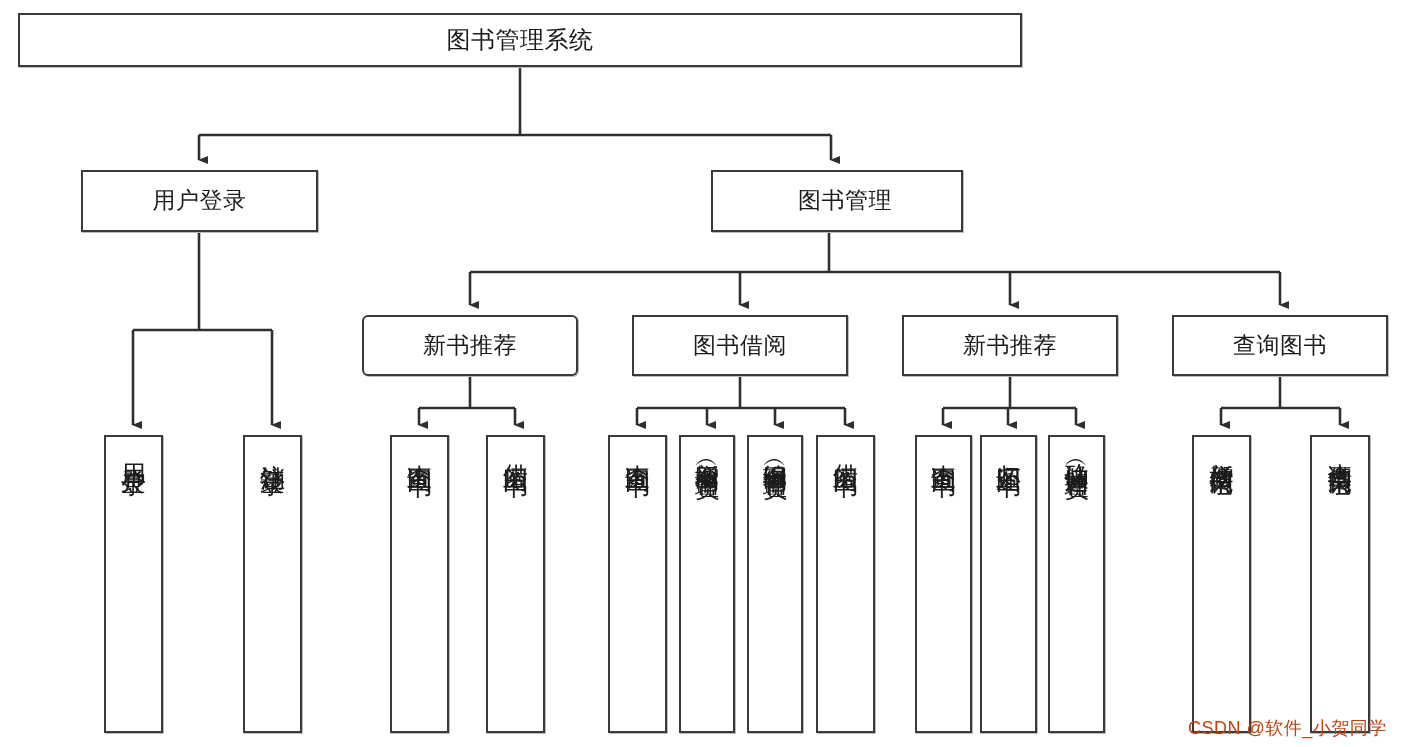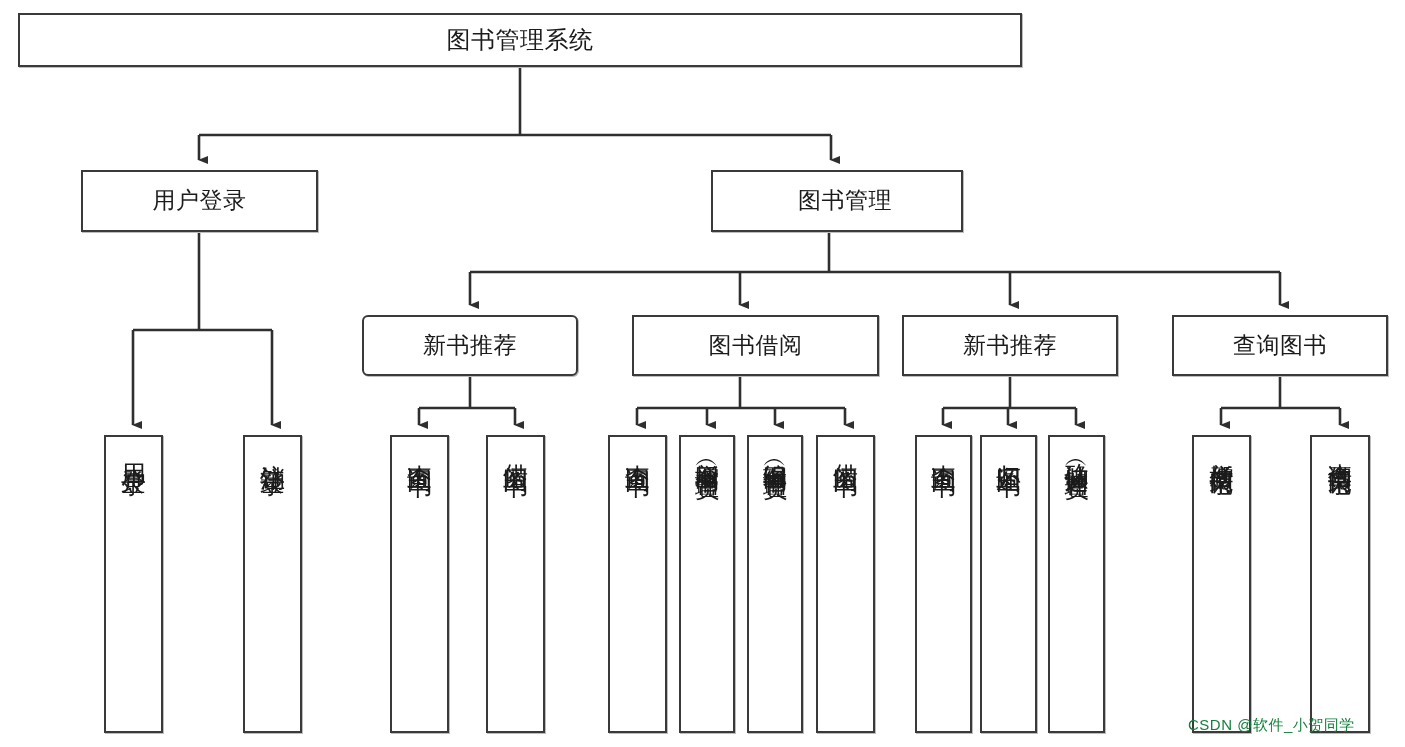--- a/index.html
+++ b/index.html
@@ -63,22 +63,22 @@
     white-space: nowrap;
   }
   .node.vertical.tall .label {
     font-size: 24px;
     letter-spacing: 2px;
   }
   .watermark {
     position: absolute;
     left: 1188px;
     top: 716px;
-    font-size: 15px;
-    color: #15803d;
+    font-size: 18px;
+    color: #c2410c;
     letter-spacing: 0.5px;
     white-space: nowrap;
     z-index: 3;
     font-family: "Liberation Sans", "DejaVu Sans", sans-serif;
   }
 </style>
 </head>
 <body>
 
 <div id="diagram-root">
@@ -152,21 +152,21 @@
   <div class="node horizontal" style="left:81px; top:170px; width:237px; height:62px;">
     <span class="label">用户登录</span>
   </div>
   <div class="node horizontal" style="left:711px; top:170px; width:252px; height:62px;padding-left:16px;">
     <span class="label">图书管理</span>
   </div>
 
   <div class="node horizontal" style="left:362px; top:315px; width:216px; height:61px;border-radius:6px;">
     <span class="label">新书推荐</span>
   </div>
-  <div class="node horizontal" style="left:632px; top:315px; width:247px; height:61px;">
+  <div class="node horizontal" style="left:632px; top:315px; width:216px; height:61px;">
     <span class="label">图书借阅</span>
   </div>
   <div class="node horizontal" style="left:902px; top:315px; width:216px; height:61px;">
     <span class="label">新书推荐</span>
   </div>
   <div class="node horizontal" style="left:1172px; top:315px; width:216px; height:61px;">
     <span class="label">查询图书</span>
   </div>
 
   <div class="node vertical" style="left:104px; top:435px; width:59px; height:298px;">

